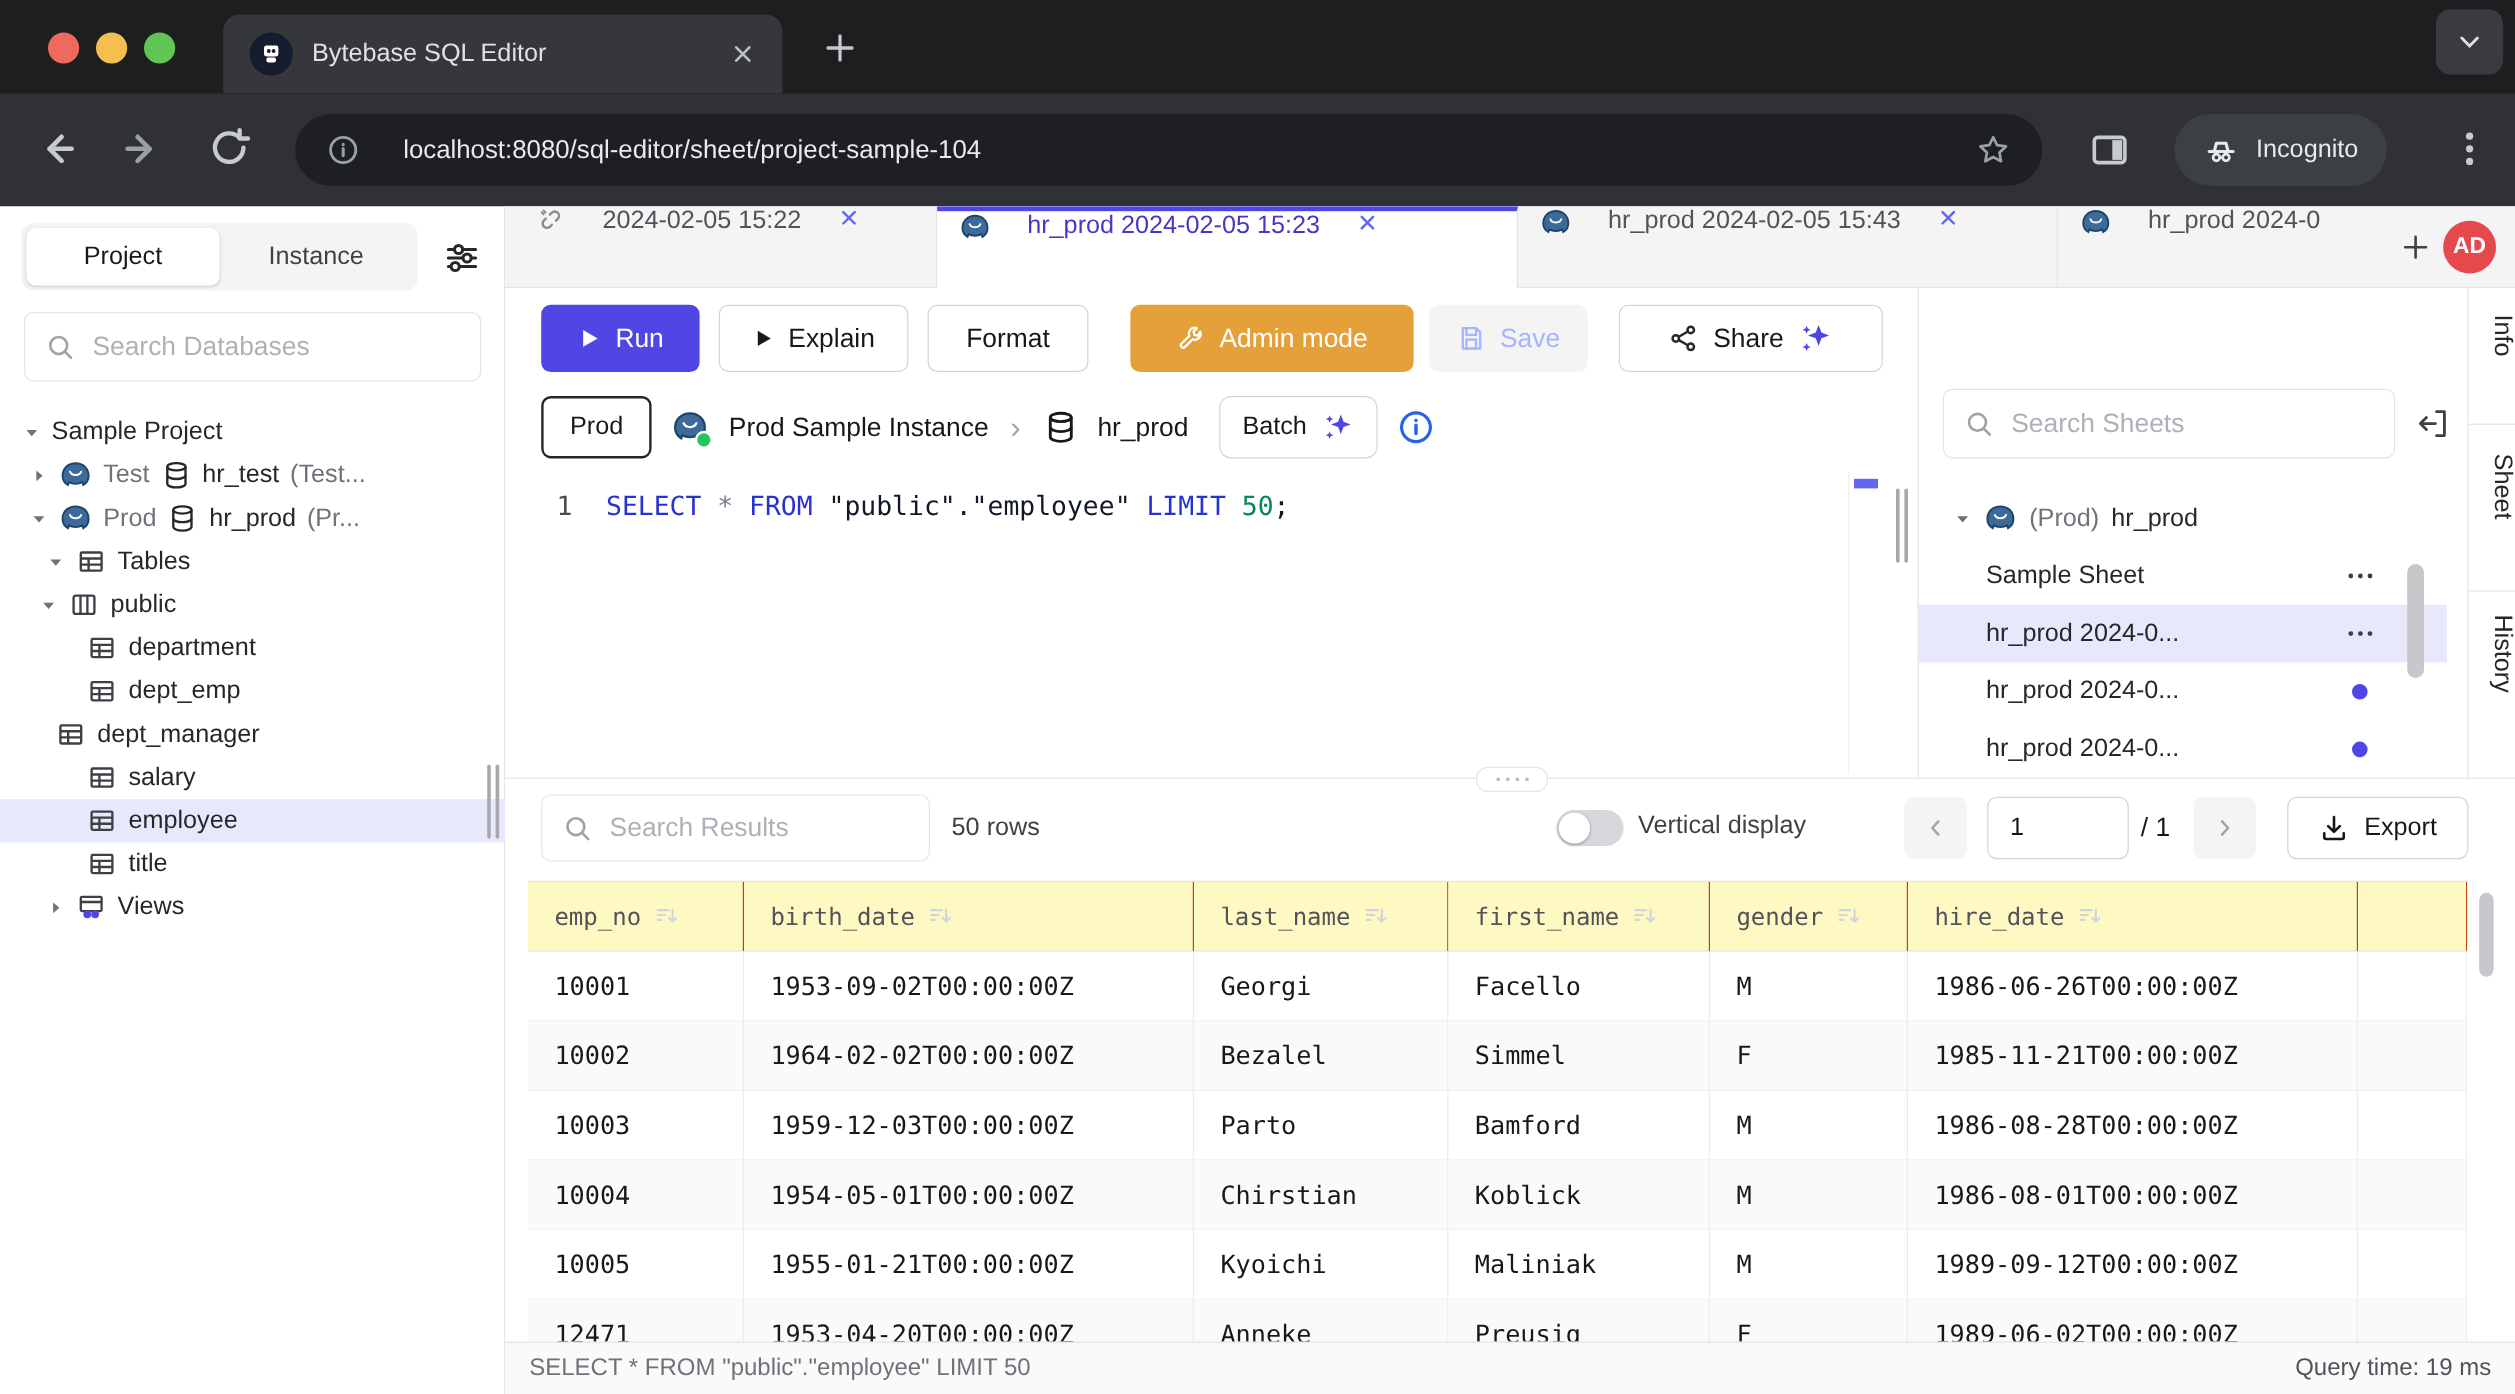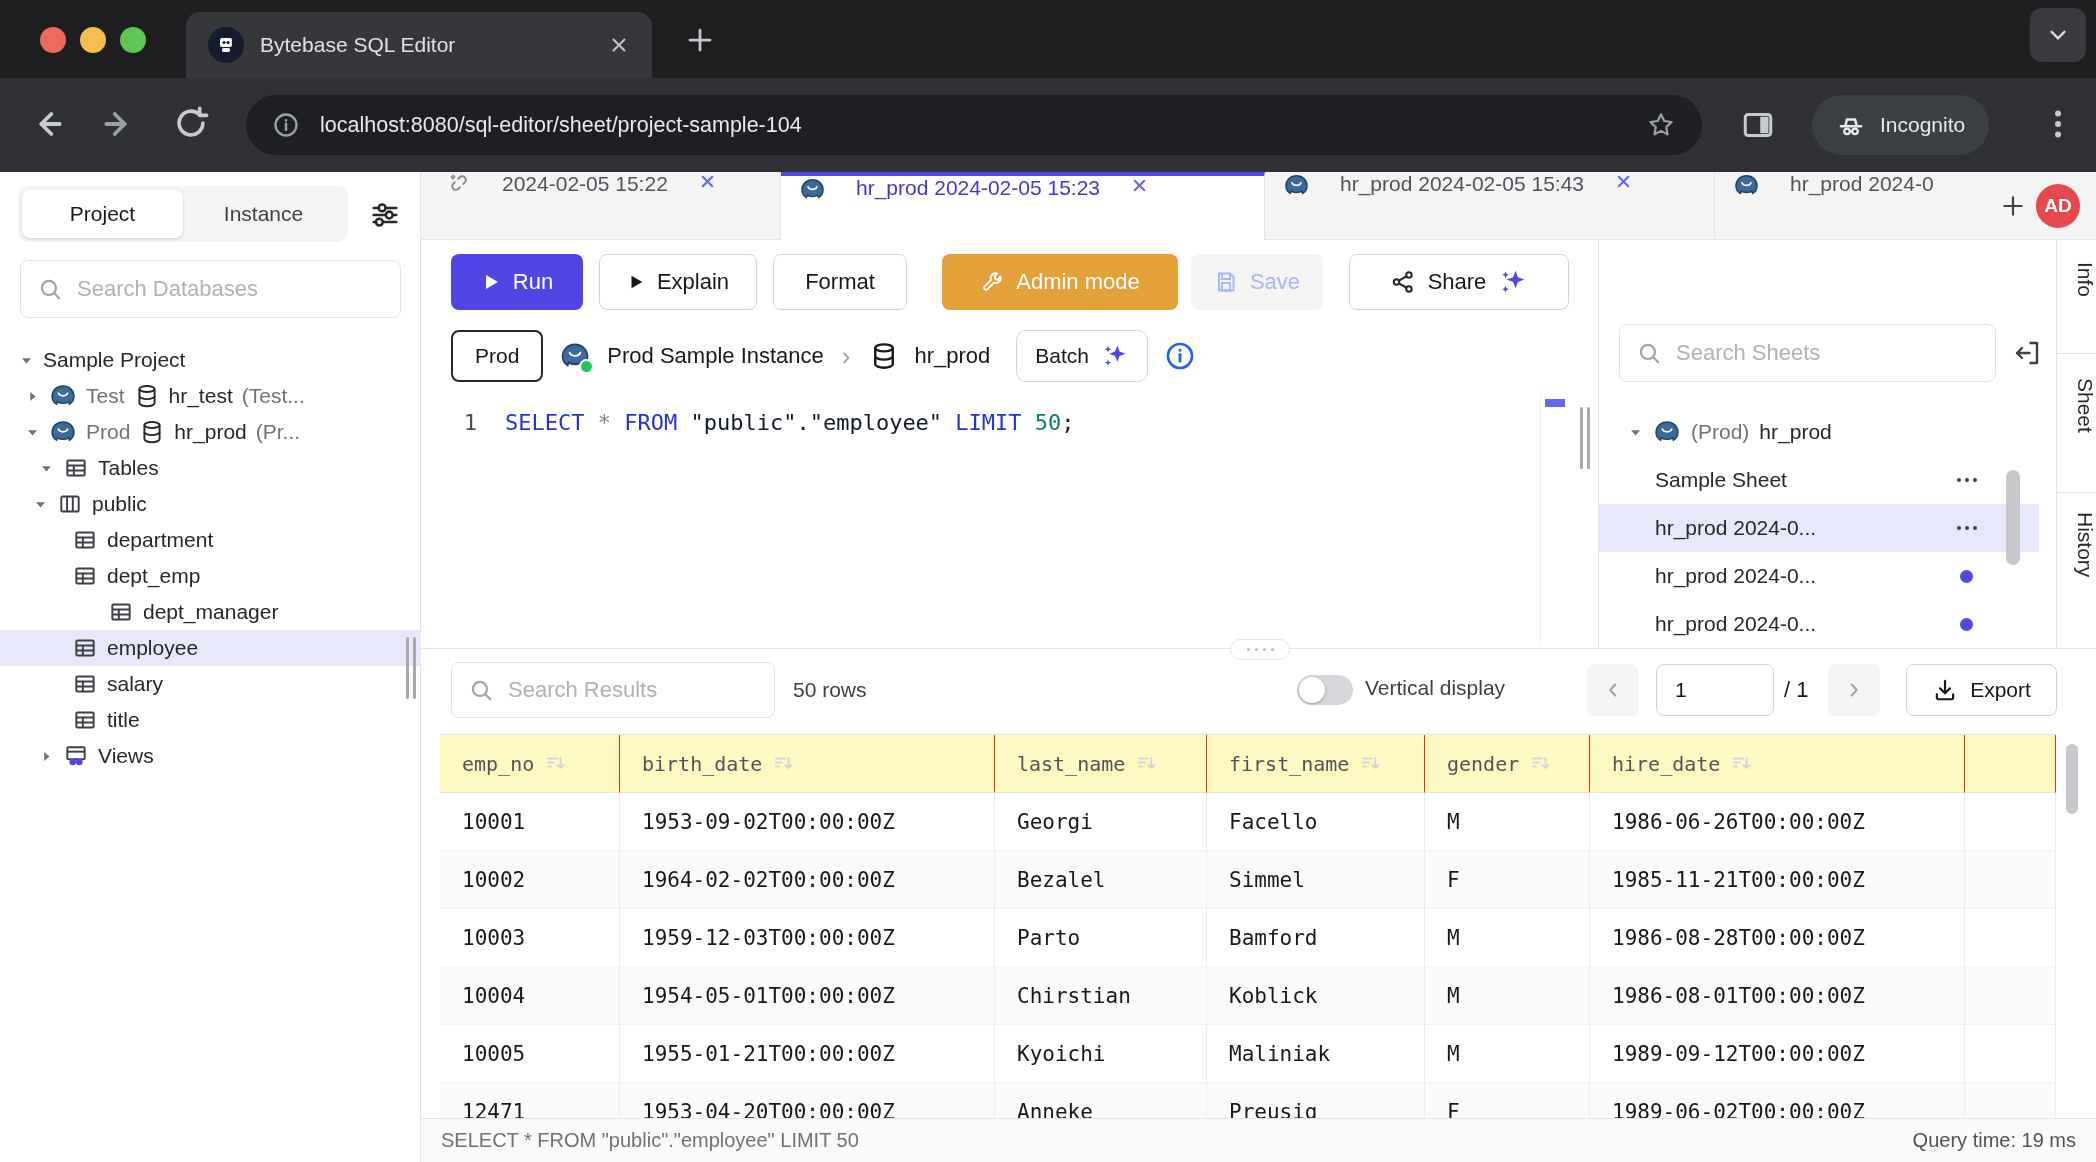--- a/index.html
+++ b/index.html
@@ -14,21 +14,21 @@
   .btab{position:absolute;left:186px;top:12px;width:466px;height:66px;background:#36373b;
         border-radius:14px 14px 0 0;display:flex;align-items:center;padding:0 22px;gap:16px;box-sizing:border-box}
   .favicon{width:36px;height:36px;border-radius:50%;background:#161c30;display:flex;align-items:center;justify-content:center;flex:none}
   .btab-title{flex:1;color:#dfe1e5;font-size:21px;white-space:nowrap;overflow:hidden}
   .newtab{position:absolute;left:676px;top:16px;width:48px;height:48px;display:flex;align-items:center;justify-content:center}
   .win-chevron{position:absolute;right:10px;top:8px;width:56px;height:54px;background:#3a3b3f;border-radius:12px;
                display:flex;align-items:center;justify-content:center}
   .navbar{position:absolute;top:78px;left:0;width:100%;height:94px;background:#303134}
   .nav-ico{position:absolute;top:26px}
   .omnibox{position:absolute;left:246px;top:17px;width:1456px;height:60px;border-radius:30px;background:#1e1f22;
-           display:flex;align-items:center;gap:20px;padding:0 26px;box-sizing:border-box}
+           display:flex;align-items:center;gap:36px;padding:0 26px;box-sizing:border-box}
   .url{color:#e8eaed;font-size:21.5px;flex:1;white-space:nowrap;overflow:hidden}
   .incog{position:absolute;left:1812px;top:17px;height:60px;border-radius:30px;background:#3c4043;
          display:flex;align-items:center;gap:14px;padding:0 24px;color:#e8eaed;font-size:21px}
 
   
   .app{position:absolute;top:172px;left:0;width:2096px;height:990px;background:#fff;color:#18181b}
 
   
   .sidebar{position:absolute;left:0;top:0;width:421px;height:990px;border-right:1px solid #e4e4e7;box-sizing:border-box}
   .seg{position:absolute;left:18px;top:14px;width:330px;height:56px;background:#f4f4f5;border-radius:10px;
@@ -365,46 +365,46 @@
         </div>
         <div class="trow" style="padding-left:72px">
           <span class="ticon">
               <svg width="26" height="26" viewBox="0 0 24 24">
                 <rect x="4" y="5" width="16" height="14" rx="1" stroke="#3f3f46" stroke-width="1.8" fill="none"></rect>
                 <path d="M4 9.6h16M4 14.3h16M10 9.6V19" stroke="#3f3f46" stroke-width="1.8"></path>
               </svg>
             </span>
           <span>dept_emp</span>
         </div>
-        <div class="trow" style="padding-left:108px">
+        <div class="trow" style="padding-left:46px">
           <span class="ticon">
               <svg width="26" height="26" viewBox="0 0 24 24">
                 <rect x="4" y="5" width="16" height="14" rx="1" stroke="#3f3f46" stroke-width="1.8" fill="none"></rect>
                 <path d="M4 9.6h16M4 14.3h16M10 9.6V19" stroke="#3f3f46" stroke-width="1.8"></path>
               </svg>
             </span>
           <span>dept_manager</span>
         </div>
-        <div class="trow sel" style="padding-left:72px">
+        <div class="trow" style="padding-left:72px">
           <span class="ticon">
               <svg width="26" height="26" viewBox="0 0 24 24">
                 <rect x="4" y="5" width="16" height="14" rx="1" stroke="#3f3f46" stroke-width="1.8" fill="none"></rect>
                 <path d="M4 9.6h16M4 14.3h16M10 9.6V19" stroke="#3f3f46" stroke-width="1.8"></path>
               </svg>
             </span>
-          <span>employee</span>
-        </div>
-        <div class="trow" style="padding-left:72px">
+          <span>salary</span>
+        </div>
+        <div class="trow sel" style="padding-left:72px">
           <span class="ticon">
               <svg width="26" height="26" viewBox="0 0 24 24">
                 <rect x="4" y="5" width="16" height="14" rx="1" stroke="#3f3f46" stroke-width="1.8" fill="none"></rect>
                 <path d="M4 9.6h16M4 14.3h16M10 9.6V19" stroke="#3f3f46" stroke-width="1.8"></path>
               </svg>
             </span>
-          <span>salary</span>
+          <span>employee</span>
         </div>
         <div class="trow" style="padding-left:72px">
           <span class="ticon">
               <svg width="26" height="26" viewBox="0 0 24 24">
                 <rect x="4" y="5" width="16" height="14" rx="1" stroke="#3f3f46" stroke-width="1.8" fill="none"></rect>
                 <path d="M4 9.6h16M4 14.3h16M10 9.6V19" stroke="#3f3f46" stroke-width="1.8"></path>
               </svg>
             </span>
           <span>title</span>
         </div>

